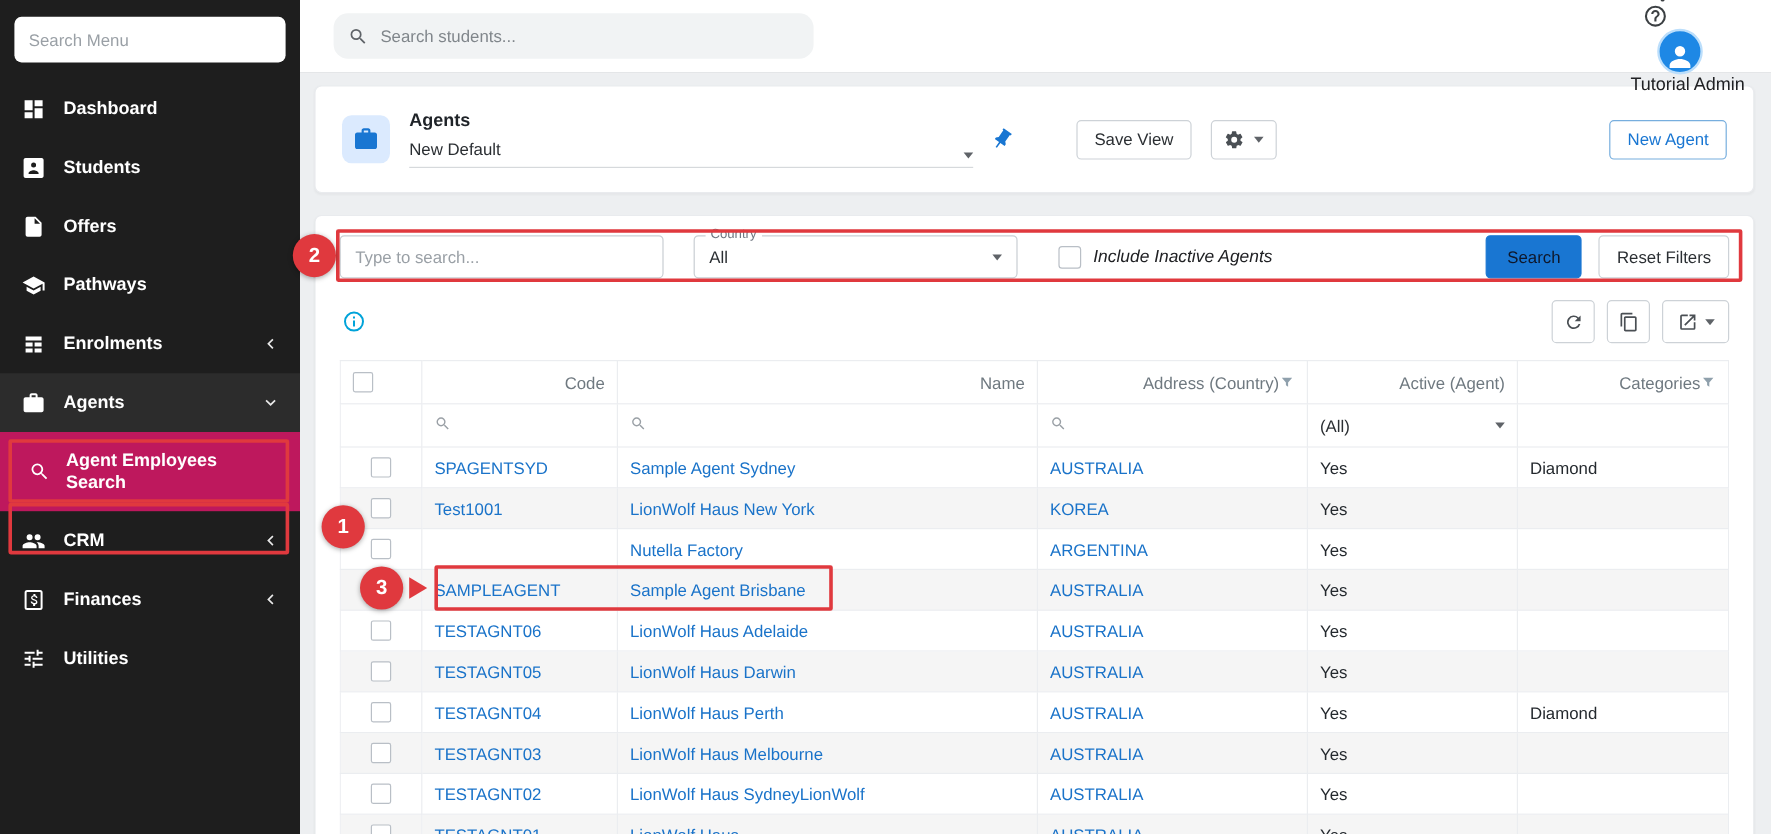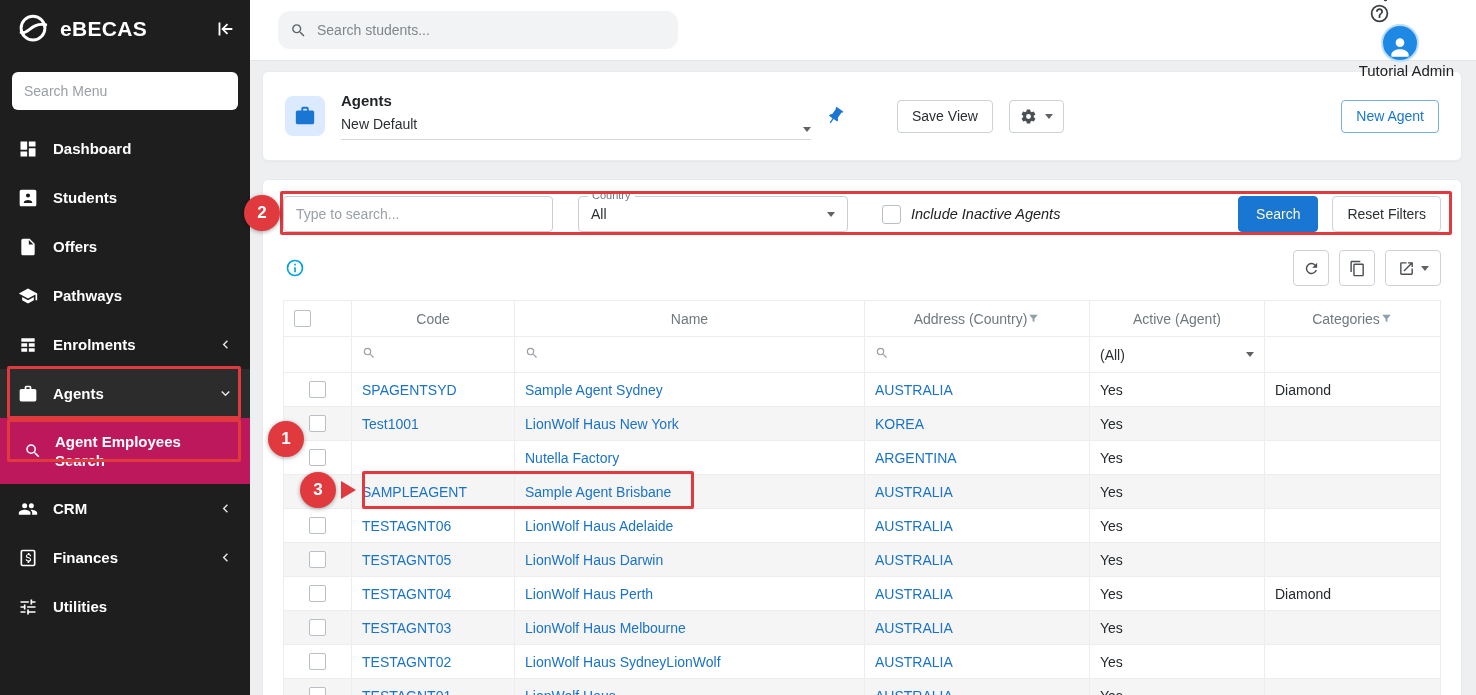--- a/index.html
+++ b/index.html
@@ -65,69 +65,55 @@
   .type-search { width:270px; height:36px; border:1px solid #c9ced3; border-radius:4px; padding:0 12px; font-size:14px; font-family:inherit; color:#333; outline:none; background:#fff; }
   .type-search::placeholder { color:#9aa0a6; }
   .country-select { position:relative; width:270px; height:36px; border:1px solid #c9ced3; border-radius:4px; margin-left:25px; display:flex; align-items:center; padding:0 12px; cursor:pointer; background:#fff; }
   .float-label { position:absolute; top:-8px; left:9px; background:#fff; padding:0 4px; font-size:11px; color:#6f7781; }
   .select-value { font-size:14px; color:#2b2f33; flex:1; }
   .caret { width:0; height:0; border-left:4px solid transparent; border-right:4px solid transparent; border-top:5px solid #5f6368; display:inline-block; }
   .inactive-group { display:flex; align-items:center; margin-left:34px; cursor:pointer; }
   .checkbox { width:17px; height:17px; border:1px solid #b9bfc6; border-radius:2px; background:#fff; display:inline-block; }
   .checkbox.big { width:19px; height:19px; border-radius:3px; }
   .cb-label { margin-left:10px; font-size:14.5px; color:#202124;font-style:italic; }
-  .btn-primary { background:#1976d2; border:1px solid #1976d2; color:#fef9c3; height:36px; padding:0 17px; }
+  .btn-primary { background:#1976d2; border:1px solid #1976d2; color:#0f172a; height:36px; padding:0 17px; }
   .reset-btn { margin-left:14px; height:36px; }
 
   .tools-bar { flex:none; margin-top:18px; display:flex; align-items:center; }
   .info-btn { width:20px; height:20px; color:#00a3d9; margin-left:2px; cursor:pointer; }
   .tb-right { margin-left:auto; display:flex; gap:10px; }
   .icon-btn { height:36px; width:36px; background:#fff; border:1px solid #cdd2d7; border-radius:4px; display:inline-flex; align-items:center; justify-content:center; gap:6px; cursor:pointer; color:#4a4f54; font-family:inherit; }
   .icon-btn .icon { width:17px; height:17px; }
   .icon-btn.wide { width:56px; }
 
   .table-wrap { flex:1; margin-top:14px; overflow:hidden; }
   table.grid { width:100%; border-collapse:collapse; table-layout:fixed; }
   table.grid th, table.grid td { border:1px solid #ebedf0; overflow:hidden; white-space:nowrap; }
   table.grid th { height:36px; font-weight:normal; font-size:14px; color:#6f7980; text-align:left; padding:0 10px; background:#fff; }
   table.grid td { height:34px; font-size:14px; padding:0 10px; color:#24292e; }
-  .th-inner { display:flex; align-items:center; justify-content:center; }
+  .th-inner { display:flex; align-items:center; justify-content:flex-end; }
   .funnel { width:13px; height:13px; color:#8fa0ac; cursor:pointer; }
   .mini-search { width:14px; height:14px; color:#9aa0a6; }
   .sel-inner { display:flex; align-items:center; justify-content:space-between; color:#2b2f33; cursor:pointer; }
   .col-check { text-align:center; }
   .col-check .checkbox { vertical-align:middle; }
   tbody tr:nth-child(even) { background:#f5f5f5; }
   a.cell-link { color:#1a73c9; text-decoration:none; cursor:pointer; }
 
   
   .ann-box { position:absolute; border:3px solid #e0393e; border-radius:2px; z-index:30; pointer-events:none; }
   .ann-circle { position:absolute; width:36px; height:36px; border-radius:50%; background:#e0393e; color:#fff; font-size:17px; font-weight:bold; display:flex; align-items:center; justify-content:center; z-index:31; box-shadow:0 1px 4px rgba(0,0,0,.35); }
   .ann-arrow { position:absolute; width:0; height:0; border-top:9px solid transparent; border-bottom:9px solid transparent; border-left:15px solid #e0393e; z-index:31; }
 </style>
 </head>
 <body>
 
 <div class="app">
 
   <aside class="sidebar">
-    <div class="logo-row">
-      <span class="icon logo-mark">
-        <svg viewBox="0 0 40 40">
-            <circle cx="20" cy="19" r="14" fill="none" stroke="#fff" stroke-width="3.4"></circle>
-            <path d="M6 24 C 15 27, 17 12, 35 15" fill="none" stroke="#fff" stroke-width="3.4" stroke-linecap="round"></path>
-          </svg>
-      </span>
-      <span class="logo-text">eBECAS</span>
-      <span class="icon collapse-btn">
-        <svg viewBox="0 0 24 24">
-            <path fill="currentColor" d="M5 5h2v14H5zm15 6h-8.2l3.6-3.6L14 6l-6 6 6 6 1.4-1.4-3.6-3.6H20z"></path>
-          </svg>
-      </span>
-    </div>
     <div class="menu-search">
       <input placeholder="Search Menu" style="">
     </div>
     <nav id="side-menu">
         <div class="menu-item">
           <span class="icon mi-icon">
             <svg viewBox="0 0 24 24">
               <path fill="currentColor" d="M3 3h8v10H3zm10 0h8v6h-8zm0 8h8v10h-8zM3 15h8v6H3z"></path>
             </svg>
           </span>

